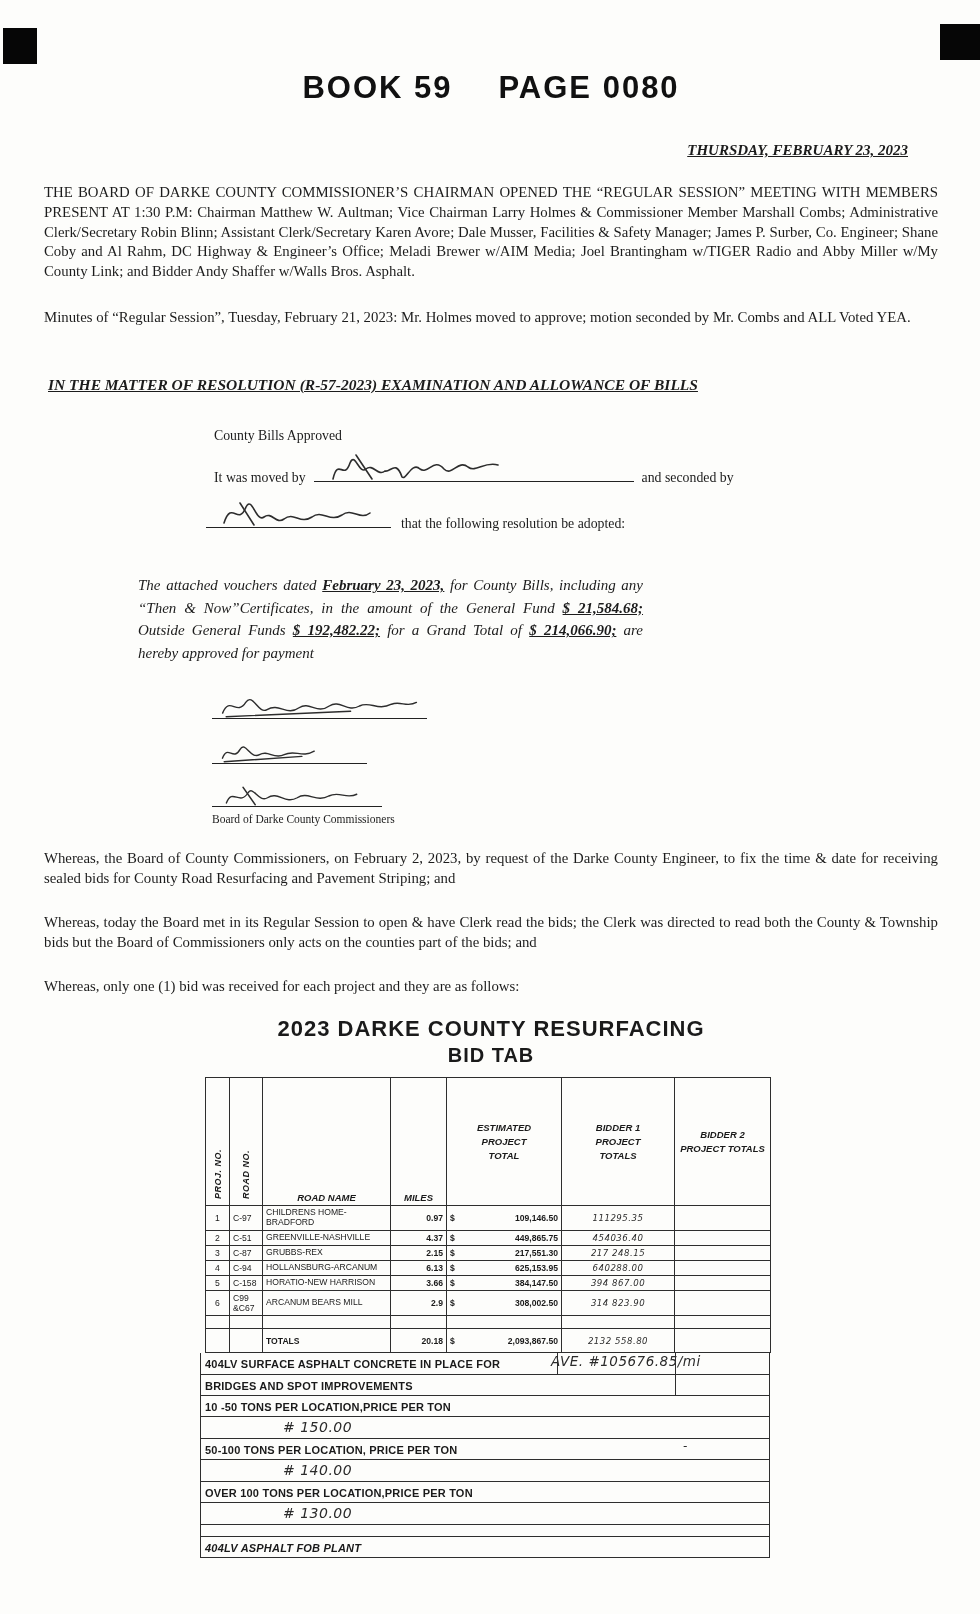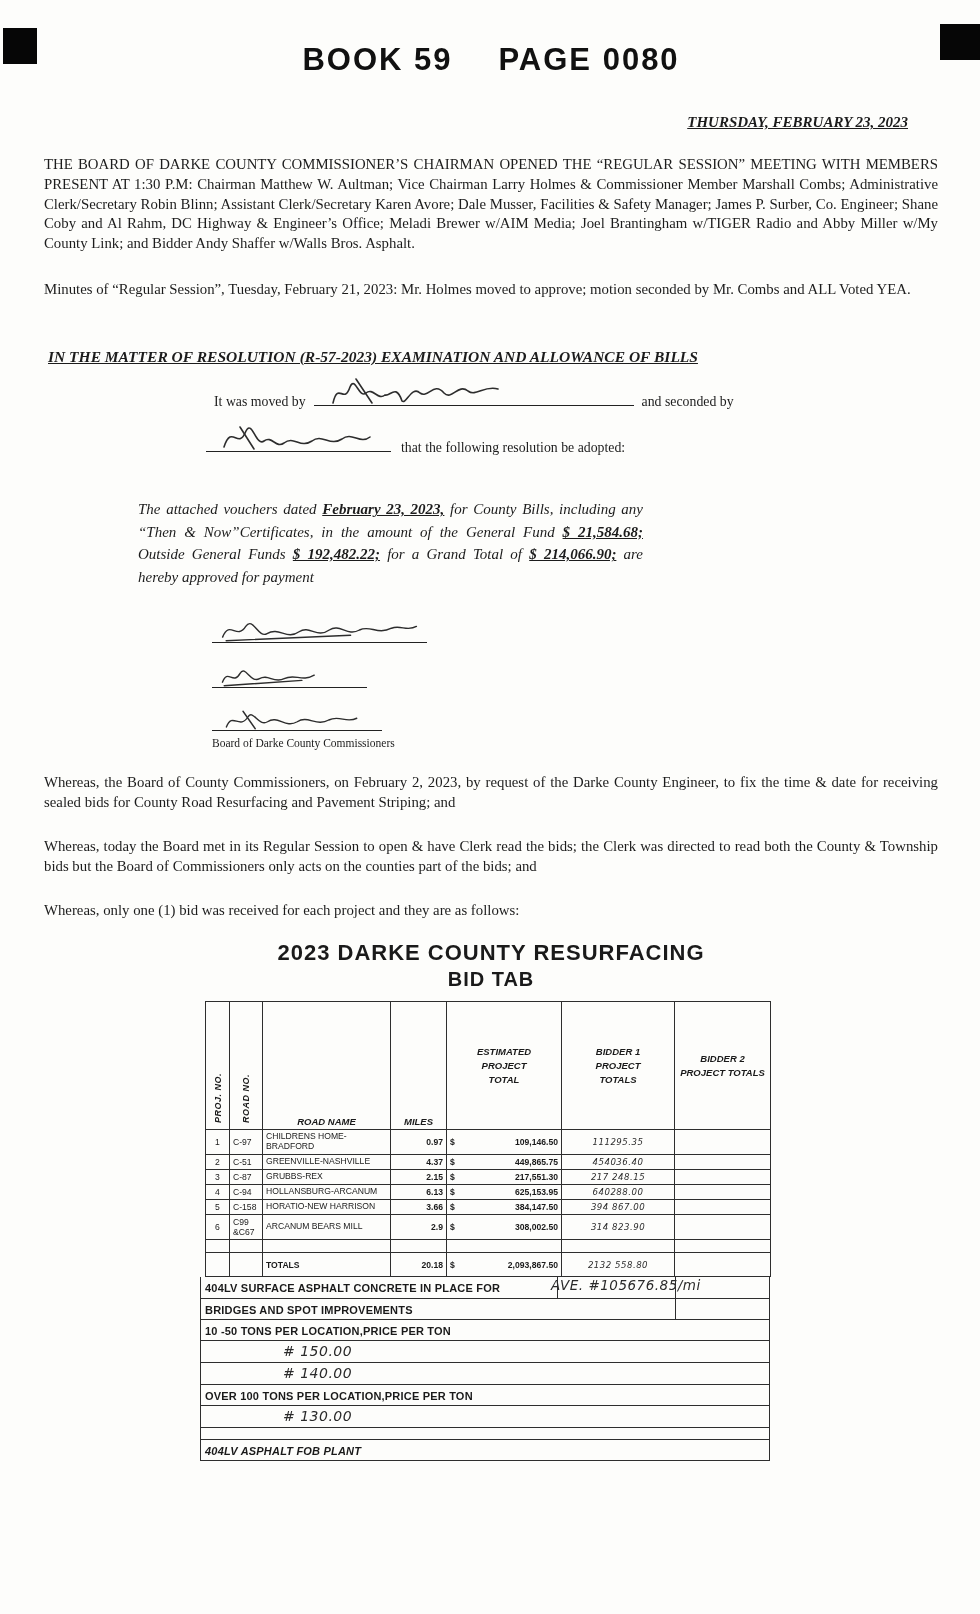--- a/index.html
+++ b/index.html
@@ -9,21 +9,21 @@
     background:#fdfdfb; color:#1c1c1c;
     font-family:"Liberation Serif", serif; overflow:hidden;
   }
   .corner { position:absolute; background:#060606; }
   .corner.tl { left:3px;  top:28px;  width:34px; height:36px; }
   .corner.tr { right:0;   top:24px;  width:40px; height:36px; }
 
   .content { padding:0 42px 0 44px; }
 
   .doc-title {
-    padding-top:42px; text-align:center;
+    padding-top:70px; text-align:center;
     font-family:"Liberation Sans", sans-serif; font-weight:bold;
     font-size:31px; letter-spacing:2px; color:#111;
   }
   .doc-title .gap { display:inline-block; width:46px; }
 
   .date-line {
     margin-top:36px; padding-right:30px; text-align:right;
     font-weight:bold; font-style:italic; text-decoration:underline;
     font-size:15px;
   }
@@ -147,20 +147,21 @@
 
     <div class="date-line">THURSDAY, FEBRUARY 23, 2023</div>
 
     <p class="para">THE BOARD OF DARKE COUNTY COMMISSIONER’S CHAIRMAN OPENED THE “REGULAR SESSION” MEETING WITH MEMBERS PRESENT AT 1:30 P.M: Chairman Matthew W. Aultman; Vice Chairman Larry Holmes &amp; Commissioner Member Marshall Combs; Administrative Clerk/Secretary Robin Blinn; Assistant Clerk/Secretary Karen Avore; Dale Musser, Facilities &amp; Safety Manager; James P. Surber, Co. Engineer; Shane Coby and Al Rahm, DC Highway &amp; Engineer’s Office; Meladi Brewer w/AIM Media; Joel Brantingham w/TIGER Radio and Abby Miller w/My County Link; and Bidder Andy Shaffer w/Walls Bros. Asphalt.</p>
 
     <p class="para" style="margin-top:26px;">Minutes of “Regular Session”, Tuesday, February 21, 2023:  Mr. Holmes moved to approve; motion seconded by Mr. Combs and ALL Voted YEA.</p>
 
     <h2 class="section-heading">IN THE MATTER OF RESOLUTION (R-57-2023) EXAMINATION AND ALLOWANCE OF BILLS</h2>
 
     <div class="res-block">
+      <div class="approved-label">County Bills Approved</div>
 
       <div class="moved-line">
         <span>It was moved by</span><span class="sigline w320"><svg width="180" height="40" viewBox="0 0 180 40">
               <path class="sig-stroke" d="M5 32 C10 10, 16 34, 22 16 C27 4, 31 28, 38 22 C45 16, 50 30, 57 24 C62 26, 68 12, 74 30 C78 34, 84 14, 92 22 C100 28, 106 10, 116 22 C124 30, 130 12, 140 20 C148 26, 156 14, 170 18"></path>
               <path class="sig-stroke" d="M28 8 L44 32"></path>
             </svg></span><span>and seconded by</span>
       </div>
 
       <div class="moved-line2">
         <span class="sigline w185"><svg width="155" height="40" viewBox="0 0 155 40">
@@ -356,20 +357,24 @@
       </div>
       <div class="note-row vline-a">
         <span class="note-label">BRIDGES AND SPOT IMPROVEMENTS</span>
       </div>
       <div class="note-row">
         <span class="note-label">10 -50 TONS PER LOCATION,PRICE PER TON</span>
       </div>
       <div class="note-row hand-row">
         <span class="hand note-price"># 150.00</span>
       </div>
+      <div class="note-row">
+        <span class="note-label">50-100 TONS PER LOCATION, PRICE PER TON</span>
+        <span class="hand dash-mark">-</span>
+      </div>
       <div class="note-row hand-row">
         <span class="hand note-price"># 140.00</span>
       </div>
       <div class="note-row">
         <span class="note-label">OVER 100 TONS PER LOCATION,PRICE PER TON</span>
       </div>
       <div class="note-row hand-row">
         <span class="hand note-price"># 130.00</span>
       </div>
       <div class="note-row blank-row"></div>

